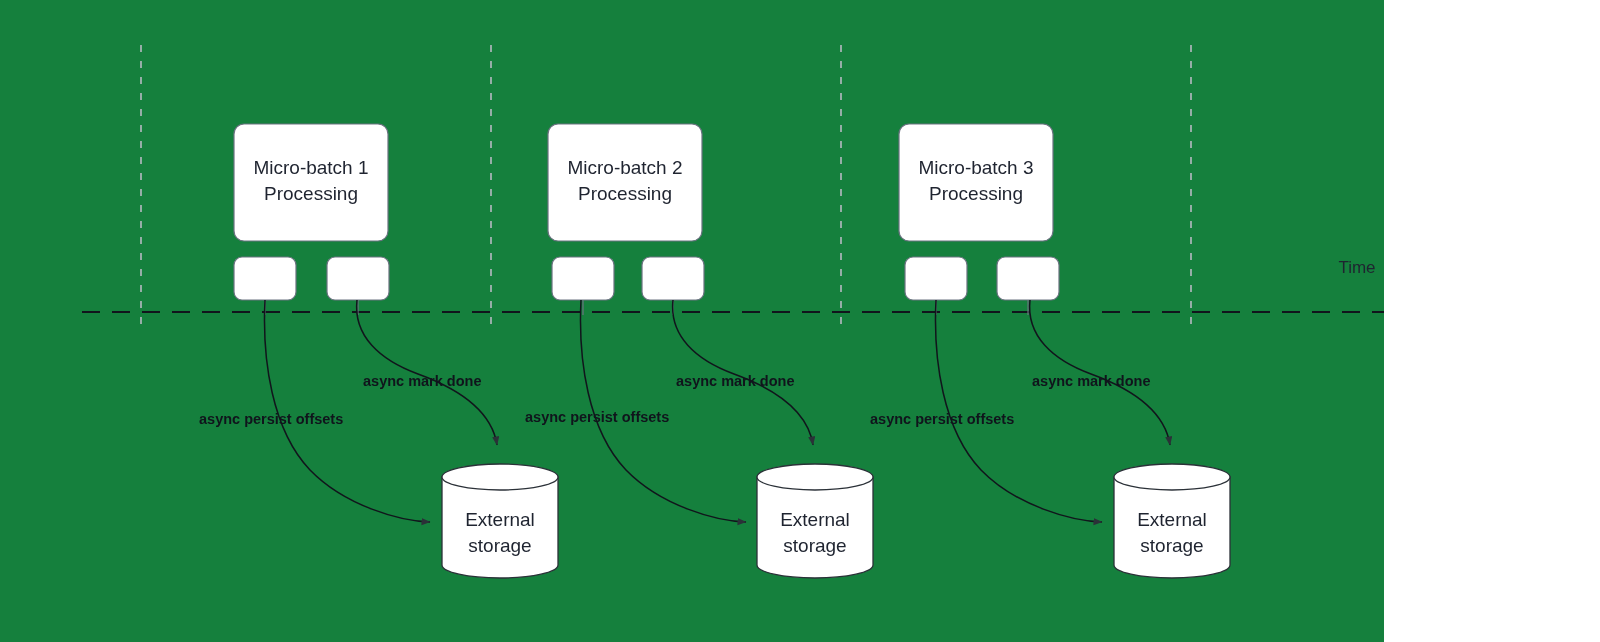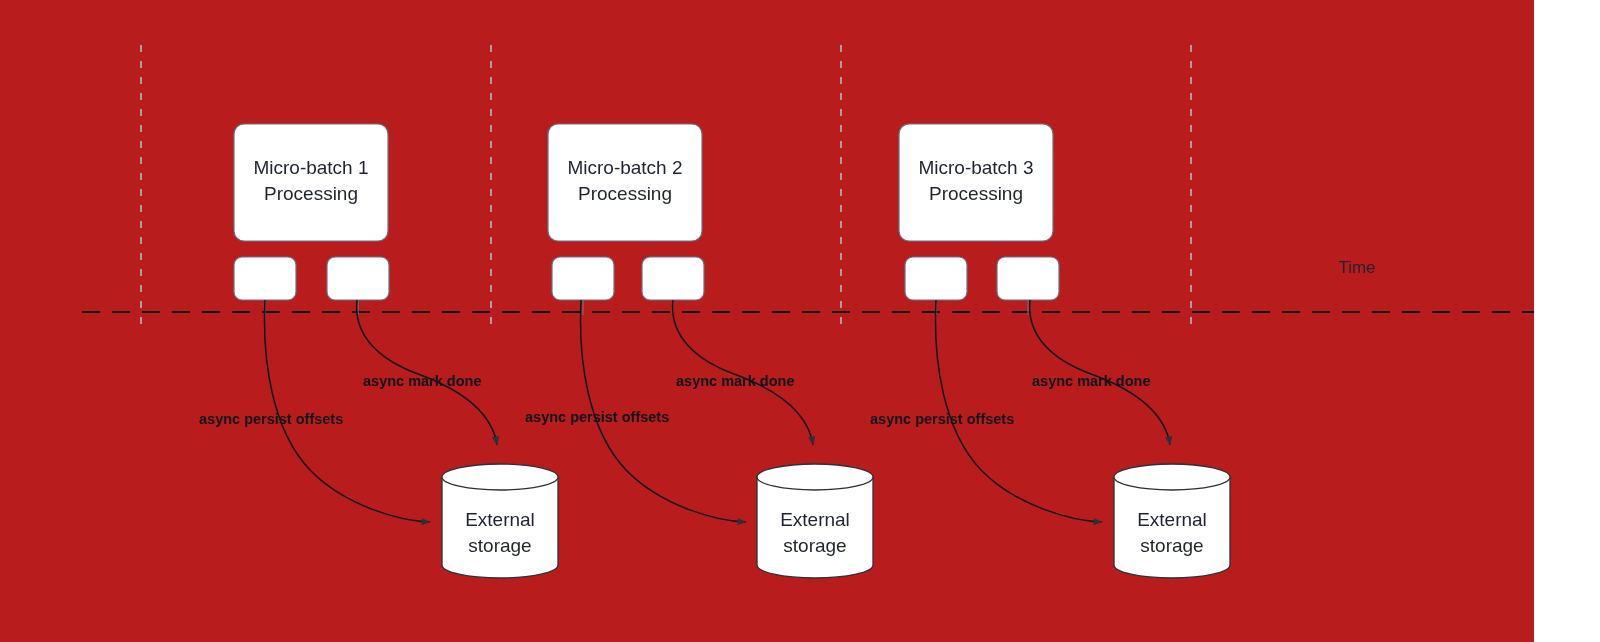--- a/index.html
+++ b/index.html
@@ -5,23 +5,23 @@
   html, body {
     margin: 0;
     padding: 0;
     background: #ffffff;
   }
   body {
     font-family: "Liberation Sans", sans-serif;
   }
   #canvas {
     position: relative;
-    width: 1534px;
+    width: 1384px;
     height: 642px;
-    background: #b91c1c;
+    background: #15803d;
     overflow: hidden;
   }
   #diagram-svg {
     position: absolute;
     left: 0;
     top: 0;
     width: 1600px;
     height: 642px;
   }
   .box-label {

